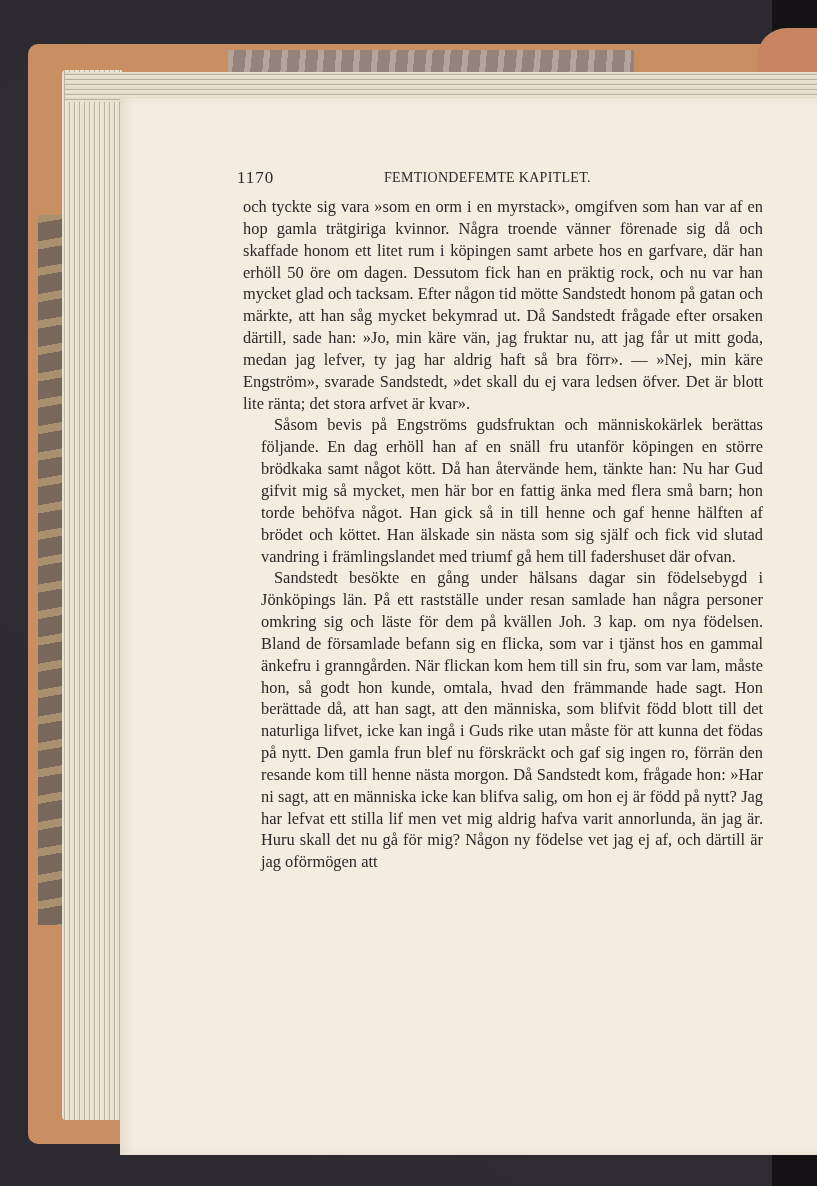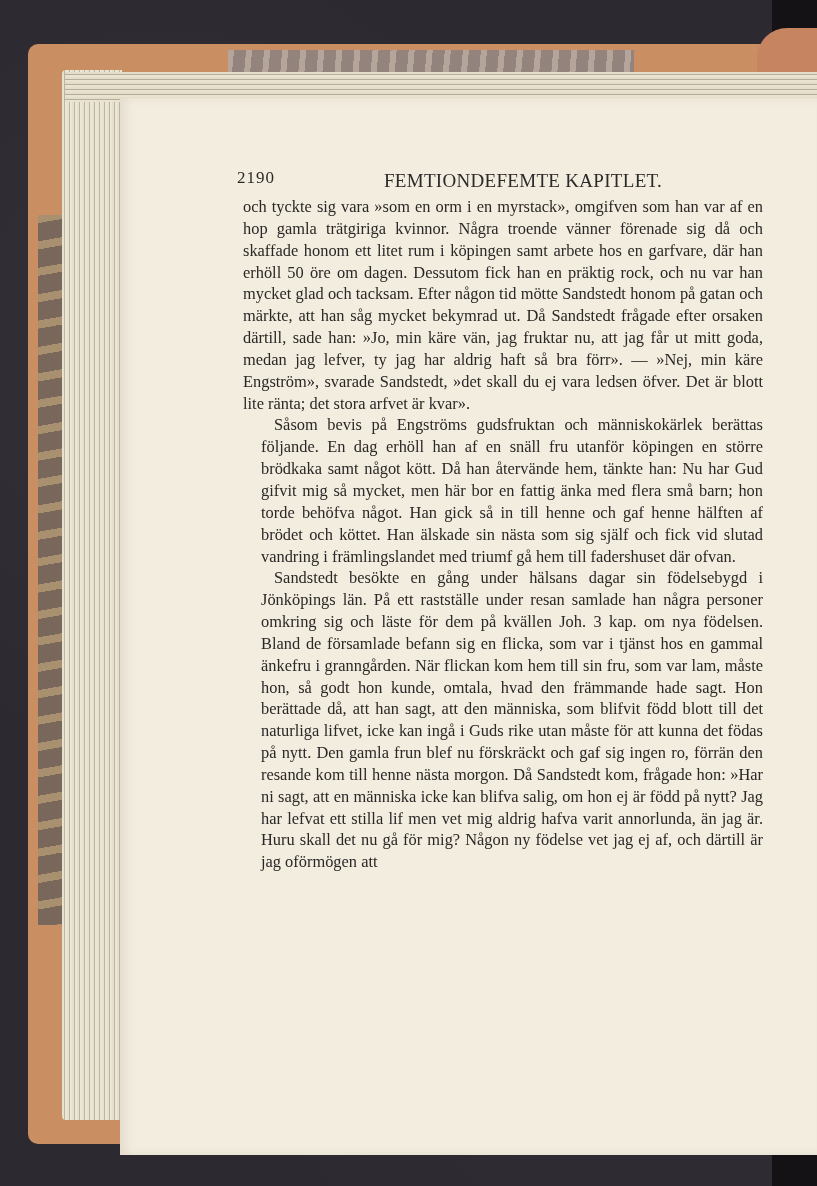--- a/index.html
+++ b/index.html
@@ -81,21 +81,21 @@
       height: 22px;
       color: #2c2a28;
     }
     .folio {
       position: absolute; left: 0; top: 0;
       font-size: 17px;
       letter-spacing: 1px;
     }
     .chapter-title {
       position: absolute; left: 147px; top: 2px;
-      font-size: 19px;
+      font-size: 14px;
       letter-spacing: 0.3px;
     }
     .body-text {
       position: absolute;
       left: 243px; top: 196px;
       width: 520px;
       color: #2a2826;
       font-size: 16.4px;
       line-height: 21.85px;
       text-align: justify;
@@ -118,21 +118,21 @@
 <div class="cover-top-marble"></div>
 <div class="cover-right-curl"></div>
 <div class="cover-left-marble"></div>
 
 <div class="page-stack-left"></div>
 <div class="page-stack-top"></div>
 
 <div class="page"></div>
 
 <div class="running-head">
-  <span class="folio">2190</span>
+  <span class="folio">1170</span>
   <span class="chapter-title">FEMTIONDEFEMTE KAPITLET.</span>
 </div>
 
 <div class="body-text">
   <p class="">och tyckte sig vara »som en orm i en myrstack», omgifven som han var af en hop gamla trätgiriga kvinnor. Några troende vänner förenade sig då och skaffade honom ett litet rum i köpingen samt arbete hos en garfvare, där han erhöll 50 öre om dagen. Dessutom fick han en präktig rock, och nu var han mycket glad och tacksam. Efter någon tid mötte Sandstedt honom på gatan och märkte, att han såg mycket bekymrad ut. Då Sandstedt frågade efter orsaken därtill, sade han: »Jo, min käre vän, jag fruktar nu, att jag får ut mitt goda, medan jag lefver, ty jag har aldrig haft så bra förr». — »Nej, min käre Engström», svarade Sandstedt, »det skall du ej vara ledsen öfver. Det är blott lite ränta; det stora arfvet är kvar».</p>
   <p class="indent">Såsom bevis på Engströms gudsfruktan och människokärlek berättas följande. En dag erhöll han af en snäll fru utanför köpingen en större brödkaka samt något kött. Då han återvände hem, tänkte han: Nu har Gud gifvit mig så mycket, men här bor en fattig änka med flera små barn; hon torde behöfva något. Han gick så in till henne och gaf henne hälften af brödet och köttet. Han älskade sin nästa som sig själf och fick vid slutad vandring i främlingslandet med triumf gå hem till fadershuset där ofvan.</p>
   <p class="indent">Sandstedt besökte en gång under hälsans dagar sin födelsebygd i Jönköpings län. På ett rastställe under resan samlade han några personer omkring sig och läste för dem på kvällen Joh. 3 kap. om nya födelsen. Bland de församlade befann sig en flicka, som var i tjänst hos en gammal änkefru i granngården. När flickan kom hem till sin fru, som var lam, måste hon, så godt hon kunde, omtala, hvad den främmande hade sagt. Hon berättade då, att han sagt, att den människa, som blifvit född blott till det naturliga lifvet, icke kan ingå i Guds rike utan måste för att kunna det födas på nytt. Den gamla frun blef nu förskräckt och gaf sig ingen ro, förrän den resande kom till henne nästa morgon. Då Sandstedt kom, frågade hon: »Har ni sagt, att en människa icke kan blifva salig, om hon ej är född på nytt? Jag har lefvat ett stilla lif men vet mig aldrig hafva varit annorlunda, än jag är. Huru skall det nu gå för mig? Någon ny födelse vet jag ej af, och därtill är jag oförmögen att</p>
 </div>
 
 </body></html>

